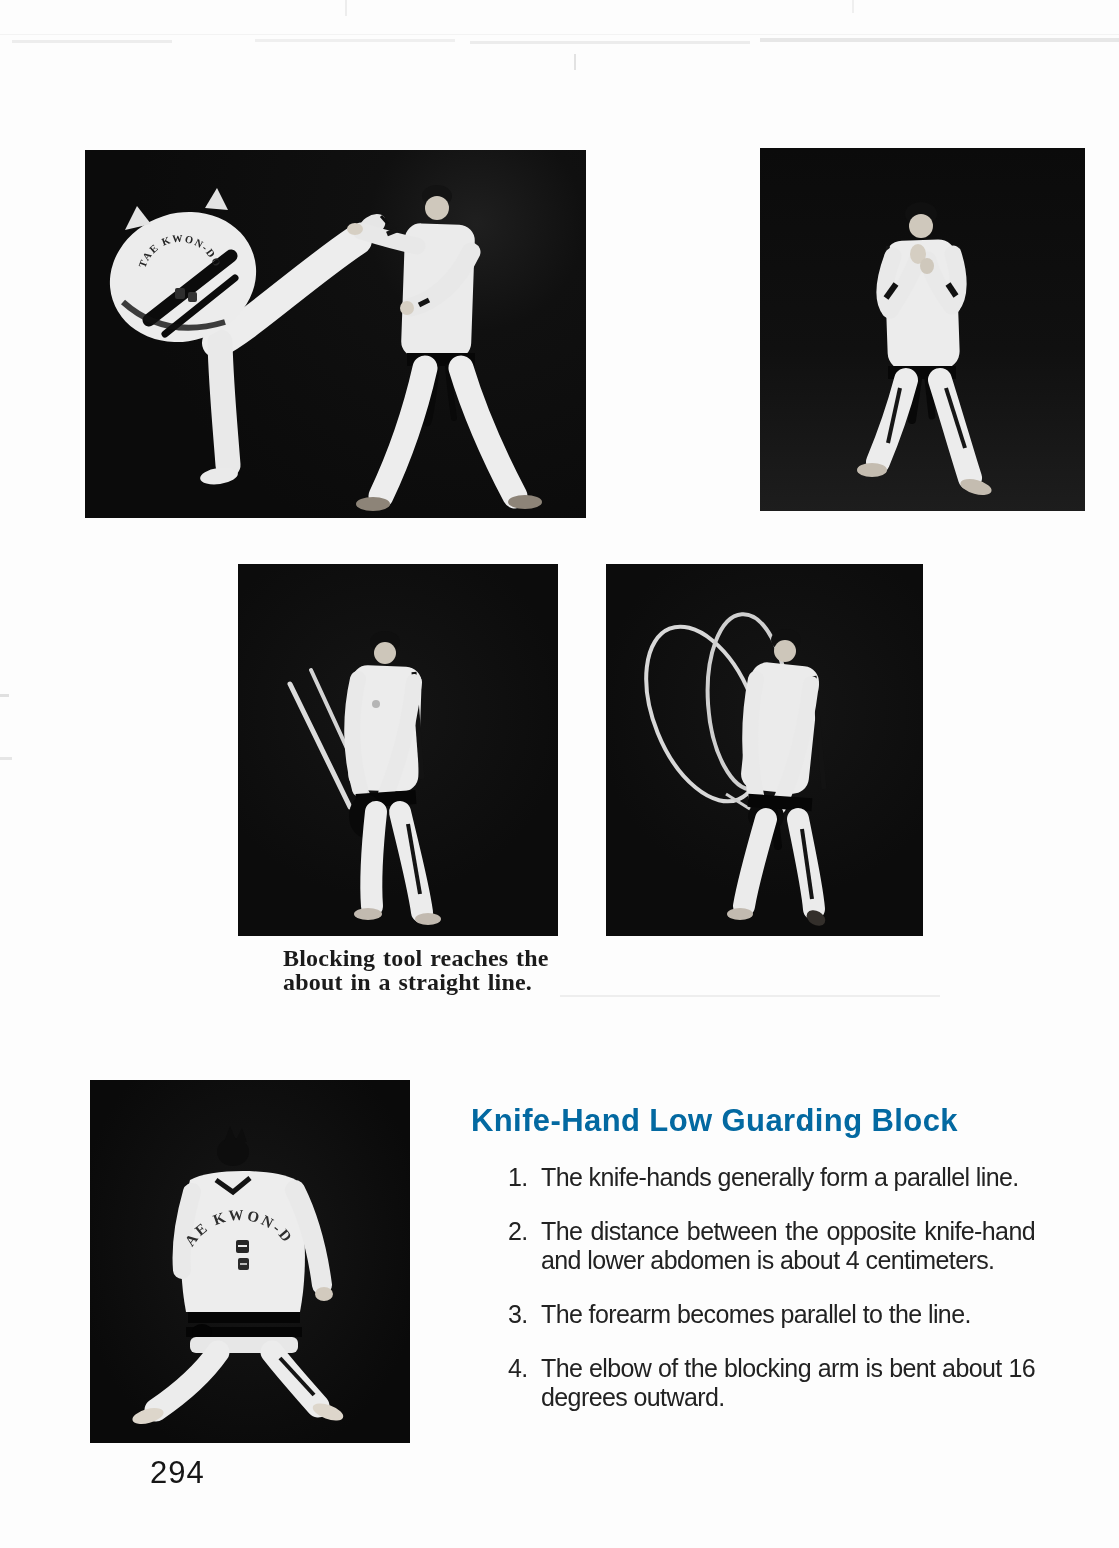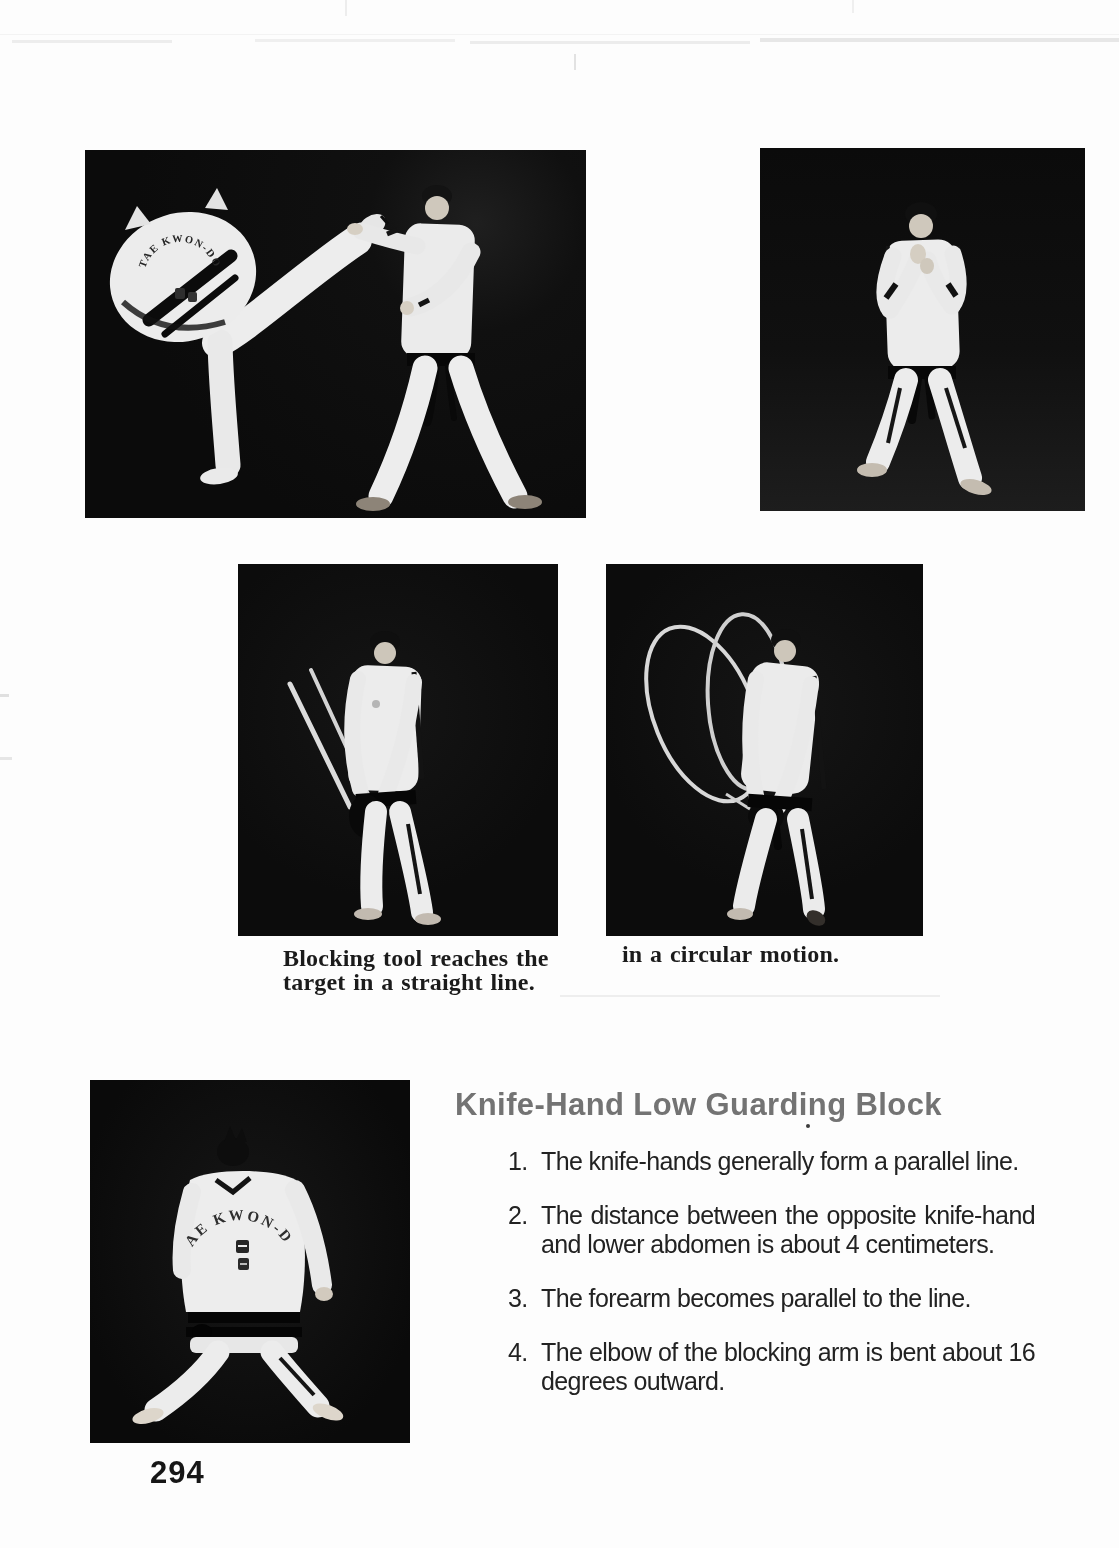--- a/index.html
+++ b/index.html
@@ -47,37 +47,37 @@
     font-weight:700;font-size:24px;line-height:24px;
     letter-spacing:.2px;word-spacing:1.5px;color:#1b1b1b;
   }
   .cap-straight{left:283px;top:946px;width:270px;}
   .cap-circular{left:622px;top:942px;width:330px;}
   .cap-line{display:block;}
 
   
   .kb{position:absolute;left:455px;top:1088px;width:590px;}
   .kb-heading{
-    margin:0;font-size:31px;line-height:34px;font-weight:700;
-    letter-spacing:.4px;color:#737373;
+    margin:16px;font-size:31px;line-height:34px;font-weight:700;
+    letter-spacing:.4px;color:#0369a1;
   }
   .kb-list{
     list-style:none;margin:4px 0 0 53px;padding:0;width:527px;
   }
   .kb-item{
     position:relative;padding-left:33px;
     font-size:25px;line-height:29px;letter-spacing:-0.6px;color:#222;
   }
   .kb-num{position:absolute;left:0;top:0;}
   .kb-text{display:block;text-align:justify;text-align-last:left;margin-top:25px;}
 
   
   .page-number{
     position:absolute;left:150px;top:1455px;
-    font-size:31px;font-weight:700;letter-spacing:1px;color:#161616;
+    font-size:31px;font-weight:400;letter-spacing:1px;color:#161616;
   }
 </style>
 </head>
 <body>
 
 <div class="page">
 
   <div class="artifact a0"></div>
   <div class="artifact a1"></div>
   <div class="artifact a2"></div>
@@ -210,24 +210,23 @@
         <path d="M 192,255 C 200,295 206,322 208,345" stroke="#ebebeb" stroke-width="22" stroke-linecap="round" fill="none"></path>
         <path d="M 196,265 L 206,335" stroke="#141414" stroke-width="4"></path>
         <ellipse cx="134" cy="350" rx="13" ry="6" fill="#c2bab0"></ellipse>
         <ellipse cx="210" cy="354" rx="10" ry="7" fill="#332f2b" transform="rotate(30 210 354)"></ellipse>
       </g>
     </svg>
   </figure>
 
   <p class="caption cap-straight">
     <span class="cap-line">Blocking tool reaches the</span>
-    <span class="cap-line">target in a straight line.</span>
+    <span class="cap-line">about in a straight line.</span>
   </p>
   <p class="caption cap-circular">
-    <span class="cap-line">in a circular motion.</span>
   </p>
 
   <figure class="photo photo5">
     <svg viewBox="0 0 320 363">
       <defs>
         <path id="jk5" d="M 101,170 A 55,55 0 0 1 199,170"></path>
       </defs>
       <g>
         <ellipse cx="143" cy="72" rx="16" ry="14" fill="#0d0d0d"></ellipse>
         <path d="M 134,62 L 140,46 L 146,60 L 152,48 L 157,62 Z" fill="#0d0d0d"></path>

